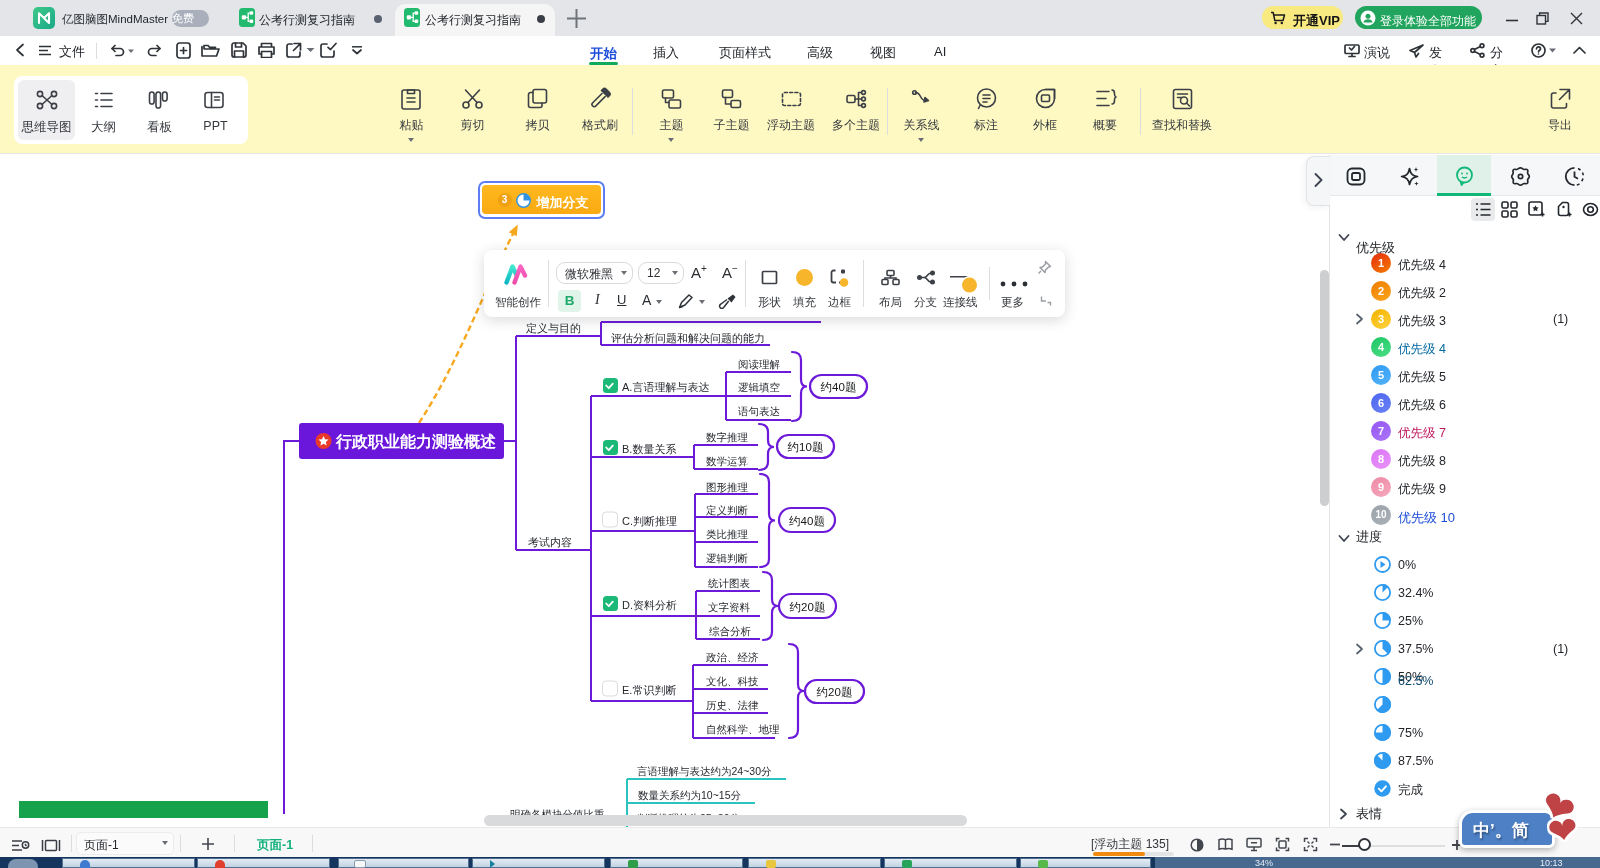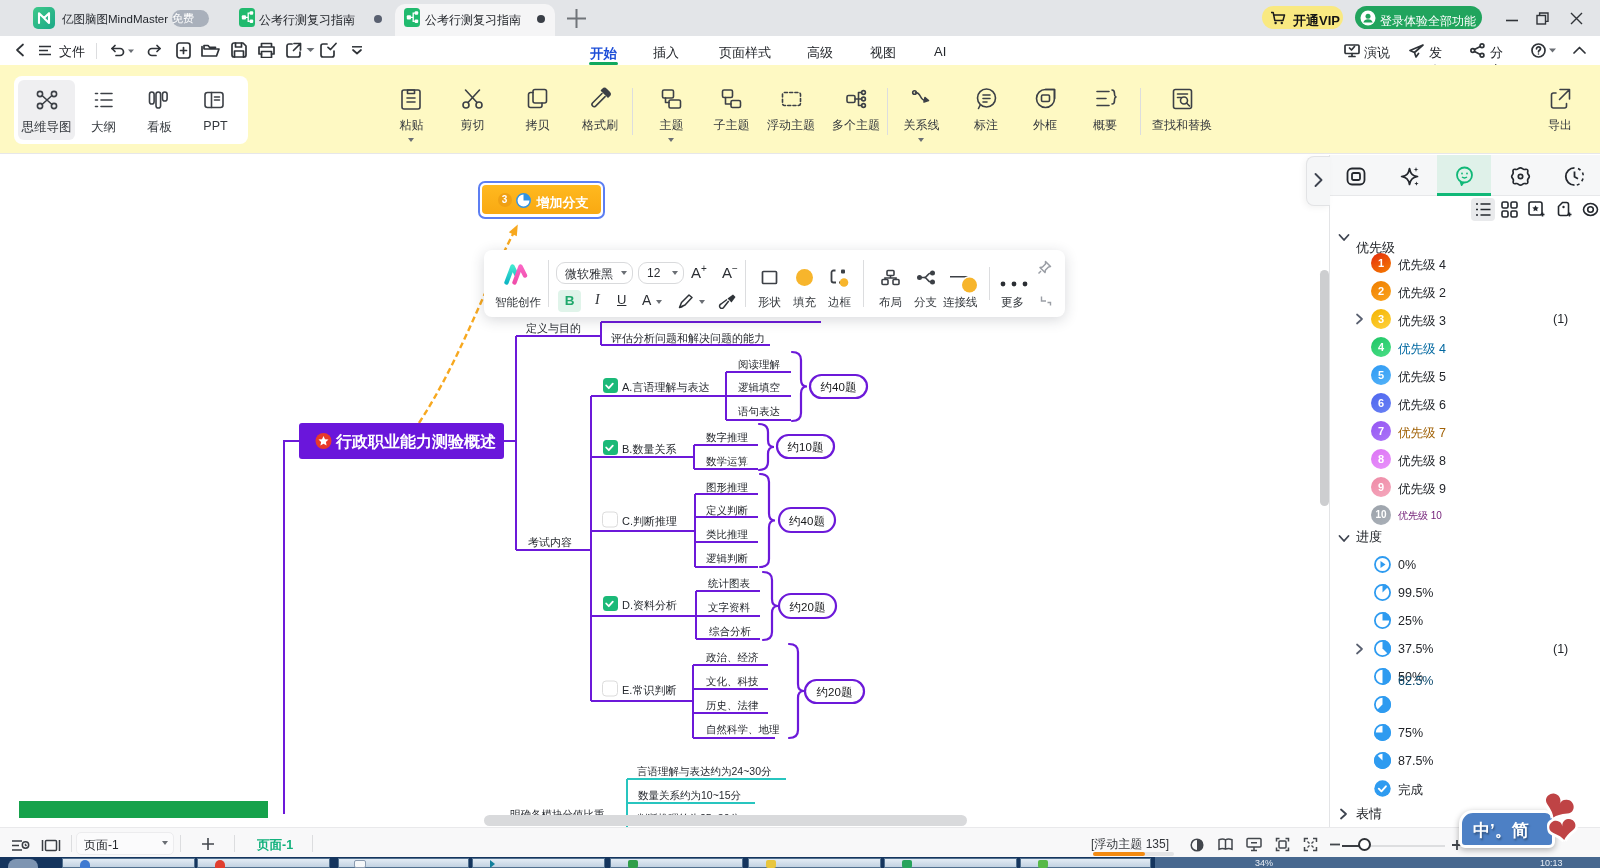--- a/index.html
+++ b/index.html
@@ -624,45 +624,45 @@
  <div class="ab" style="left:68px;top:130px;font-size:12.5px;color:#23262b">优先级 2</div>
  <div class="ab" style="left:41px;top:154px;width:20px;height:20px;border-radius:50%;background:linear-gradient(150deg,#f3b300,#ffd23e);color:#fff;font-weight:bold;font-size:11px;text-align:center;line-height:20px">3</div>
  <div class="ab" style="left:68px;top:158px;font-size:12.5px;color:#23262b">优先级 3</div>
  <div class="ab" style="left:41px;top:182px;width:20px;height:20px;border-radius:50%;background:linear-gradient(150deg,#1fc565,#4adf86);color:#fff;font-weight:bold;font-size:11px;text-align:center;line-height:20px">4</div>
  <div class="ab" style="left:68px;top:186px;font-size:12.5px;color:#0369a1">优先级 4</div>
  <div class="ab" style="left:41px;top:210px;width:20px;height:20px;border-radius:50%;background:linear-gradient(150deg,#2e9af4,#55b3f8);color:#fff;font-weight:bold;font-size:11px;text-align:center;line-height:20px">5</div>
  <div class="ab" style="left:68px;top:214px;font-size:12.5px;color:#23262b">优先级 5</div>
  <div class="ab" style="left:41px;top:238px;width:20px;height:20px;border-radius:50%;background:linear-gradient(150deg,#4e66ee,#6a82f5);color:#fff;font-weight:bold;font-size:11px;text-align:center;line-height:20px">6</div>
  <div class="ab" style="left:68px;top:242px;font-size:12.5px;color:#23262b">优先级 6</div>
  <div class="ab" style="left:41px;top:266px;width:20px;height:20px;border-radius:50%;background:linear-gradient(150deg,#9456f3,#ac75f8);color:#fff;font-weight:bold;font-size:11px;text-align:center;line-height:20px">7</div>
- <div class="ab" style="left:68px;top:270px;font-size:12.5px;color:#a16207">优先级 7</div>
+ <div class="ab" style="left:68px;top:270px;font-size:12.5px;color:#be185d">优先级 7</div>
  <div class="ab" style="left:41px;top:294px;width:20px;height:20px;border-radius:50%;background:linear-gradient(150deg,#db74f5,#e993fa);color:#fff;font-weight:bold;font-size:11px;text-align:center;line-height:20px">8</div>
  <div class="ab" style="left:68px;top:298px;font-size:12.5px;color:#23262b">优先级 8</div>
  <div class="ab" style="left:41px;top:322px;width:20px;height:20px;border-radius:50%;background:linear-gradient(150deg,#ee8aa6,#f5a8bd);color:#fff;font-weight:bold;font-size:11px;text-align:center;line-height:20px">9</div>
  <div class="ab" style="left:68px;top:326px;font-size:12.5px;color:#23262b">优先级 9</div>
  <div class="ab" style="left:41px;top:350px;width:20px;height:20px;border-radius:50%;background:linear-gradient(150deg,#9ca3ab,#aab0b8);color:#fff;font-weight:bold;font-size:10px;text-align:center;line-height:20px">10</div>
- <div class="ab" style="left:68px;top:354px;font-size:10px;color:#701a75">优先级 10</div>
+ <div class="ab" style="left:68px;top:354px;font-size:13px;color:#1d4ed8">优先级 10</div>
  <svg class="ab" style="left:25px;top:158px" width="10" height="12">
       <path d="M2 1.5l5 4.5-5 4.5" fill="none" stroke="#596070" stroke-width="1.7" stroke-linecap="round" stroke-linejoin="round"></path>
     </svg>
  <div class="ab" style="left:223px;top:157px;font-size:12.5px;color:#23262b">(1)</div>
  <svg class="ab" style="left:8px;top:379px" width="12" height="10">
       <path d="M1.5 2l4.5 5 4.5-5" fill="none" stroke="#3e4450" stroke-width="1.8" stroke-linecap="round" stroke-linejoin="round"></path>
     </svg>
  <div class="ab" style="left:26px;top:373px;font-size:13px;color:#23262b">进度</div>
  <svg class="ab" style="left:44px;top:401px" width="17" height="17">
       <circle cx="8.5" cy="8.5" r="7.5" fill="#fff" stroke="#2e9bf0" stroke-width="1.8"></circle>
       <path d="M6.5 5l5 3.5-5 3.5z" fill="#2e9bf0"></path>
     </svg>
  <div class="ab" style="left:68px;top:403px;font-size:12.5px;color:#23262b">0%</div>
  <svg class="ab" style="left:44px;top:429px" width="17" height="17">
       <circle cx="8.5" cy="8.5" r="7.6" fill="#fff" stroke="#2e9bf0" stroke-width="1.8"></circle>
       <path d="M8.5 8.5L8.5 0A8.5 8.5 0 0 1 14.51 2.49Z" fill="#2e9bf0"></path>
     </svg>
- <div class="ab" style="left:68px;top:431px;font-size:12.5px;color:#23262b">99.5%</div>
+ <div class="ab" style="left:68px;top:431px;font-size:12.5px;color:#23262b">32.4%</div>
  <svg class="ab" style="left:44px;top:457px" width="17" height="17">
       <circle cx="8.5" cy="8.5" r="7.6" fill="#fff" stroke="#2e9bf0" stroke-width="1.8"></circle>
       <path d="M8.5 8.5L8.5 0A8.5 8.5 0 0 1 17.00 8.50Z" fill="#2e9bf0"></path>
     </svg>
  <div class="ab" style="left:68px;top:459px;font-size:12.5px;color:#23262b">25%</div>
  <svg class="ab" style="left:44px;top:485px" width="17" height="17">
       <circle cx="8.5" cy="8.5" r="7.6" fill="#fff" stroke="#2e9bf0" stroke-width="1.8"></circle>
       <path d="M8.5 8.5L8.5 0A8.5 8.5 0 0 1 14.51 14.51Z" fill="#2e9bf0"></path>
     </svg>
  <div class="ab" style="left:68px;top:487px;font-size:12.5px;color:#23262b">37.5%</div>

